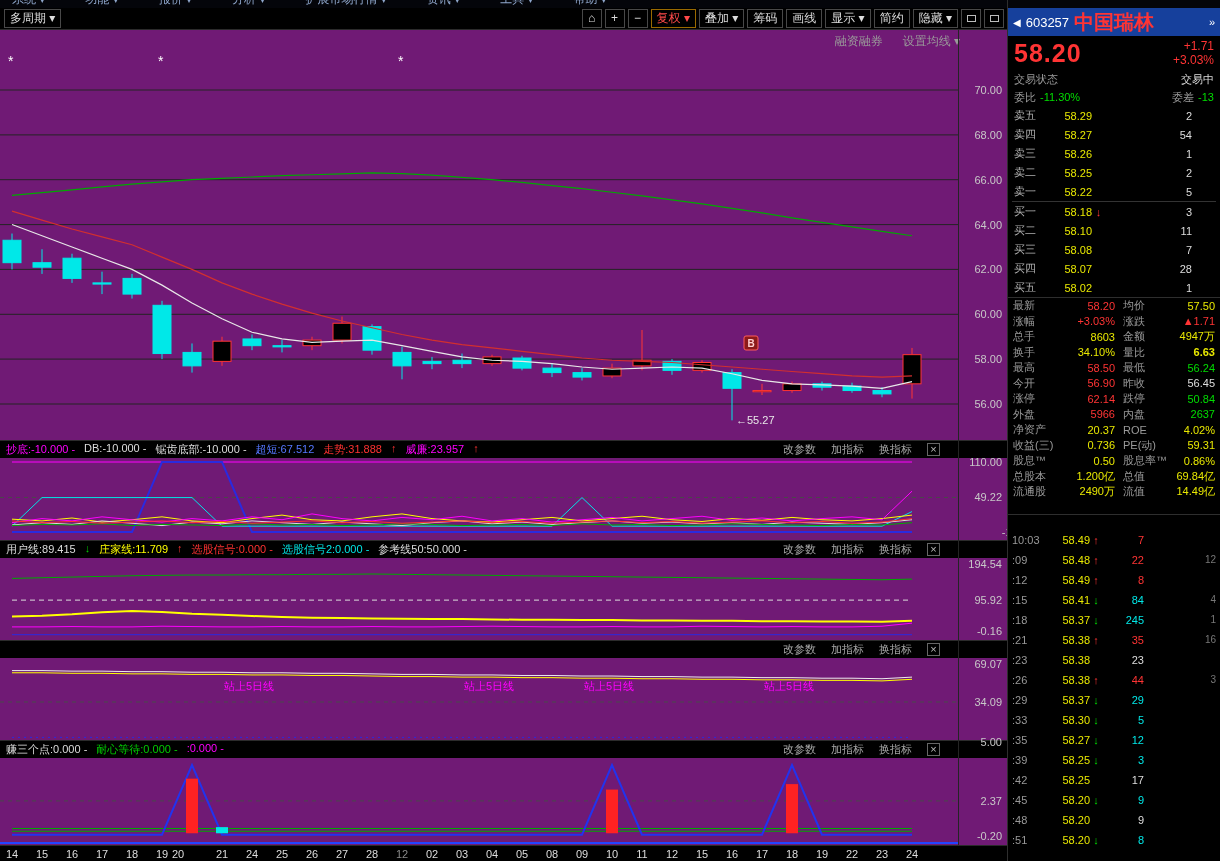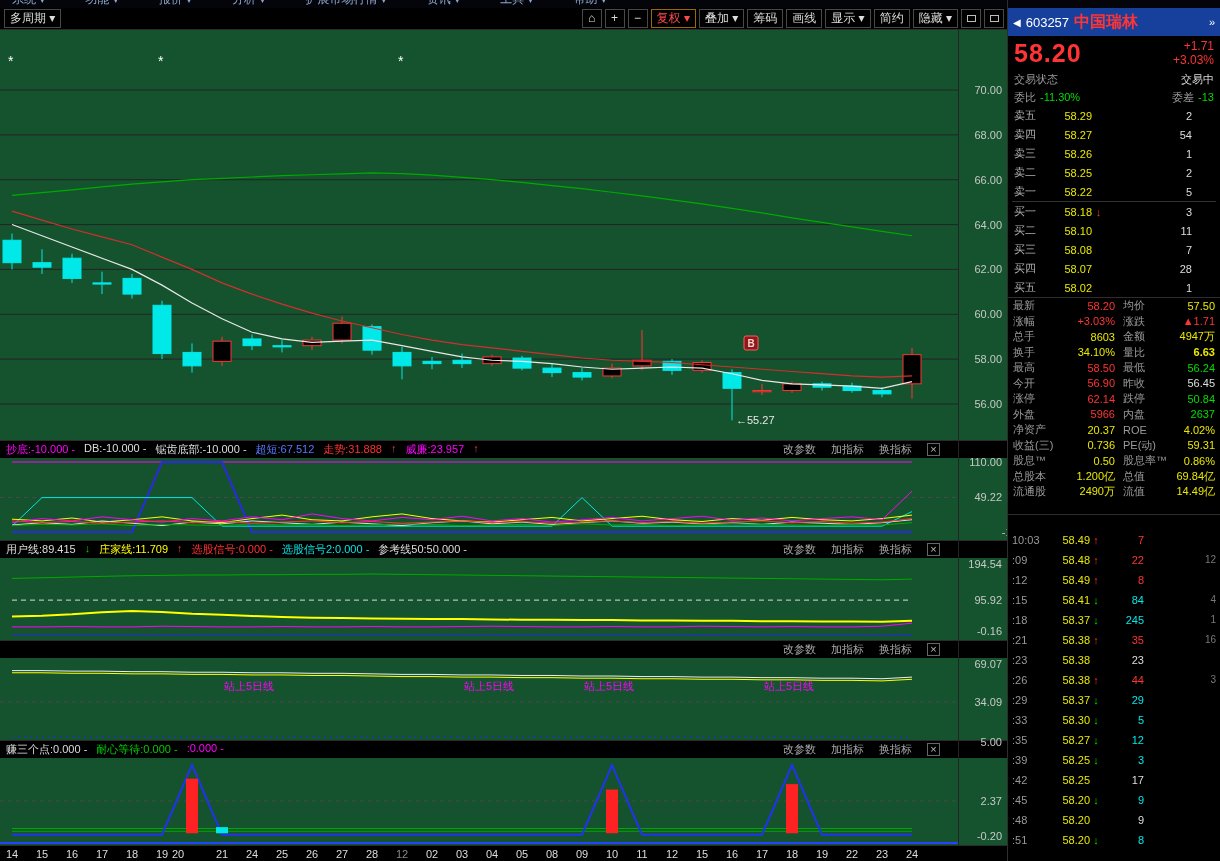--- a/index.html
+++ b/index.html
@@ -1,18 +1,18 @@
 <!DOCTYPE html>
 <html><head>
 <meta charset="utf-8">
 <style>
 *{margin:0;padding:0;box-sizing:border-box}
 html,body{background:#000}
 body{font-family:"Liberation Sans","DejaVu Sans",sans-serif;color:#ddd;font-size:12px}
-#root{position:relative;width:1220px;height:861px;background:#14532d;overflow:hidden}
+#root{position:relative;width:1220px;height:861px;background:#701a75;overflow:hidden}
 
 #top-strip{position:absolute;left:0;top:0;width:1220px;height:8px;overflow:hidden;background:#04050a}
 #top-strip-inner{display:flex;gap:40px;padding-left:12px;margin-top:-9px;font-size:12px;color:#8fa7cc;white-space:nowrap}
 
 #toolbar{position:absolute;left:0;top:8px;width:1008px;height:22px;border-bottom:1px solid #2b2b2b;display:flex;align-items:center;padding:0 4px;background:#000}
 #toolbar-right{margin-left:auto;display:flex;gap:3px;align-items:center}
 button{background:#000;border:1px solid #484848;color:#ddd;font-size:12px;height:19px;line-height:15px;padding:0 5px;font-family:inherit;cursor:pointer}
 .tb-icon{width:20px;padding:0;text-align:center}
 .tb-btn.accent{color:#ff4a4a;border-color:#9a6a00}
 .winbox{display:inline-block;width:9px;height:7px;border:1px solid #bbb;vertical-align:middle}
@@ -33,21 +33,21 @@
 .ylab{position:absolute;left:958px;width:44px;text-align:right;font-size:11px;color:#c8c8c8}
 #x-axis{position:absolute;left:0;top:845px;width:1008px;height:16px;border-top:1px solid #2b2b2b;background:#000}
 .xlab{position:absolute;top:2px;width:20px;text-align:center;font-size:11px;color:#ddd}
 .xlab.gray{color:#8a8a8a}
 #vline1{position:absolute;left:958px;top:30px;width:1px;height:815px;background:#242424}
 #vline2{position:absolute;left:1007px;top:0;width:1px;height:861px;background:#2e2e2e}
 
 #quote{position:absolute;left:1008px;top:8px;width:212px;height:853px;background:#000;font-size:11px;overflow:hidden}
 .q-header{height:28px;background:#16409c;display:flex;align-items:center;gap:5px;padding:0 5px;color:#fff}
 .q-code{font-size:13px}
-.q-name{font-size:16px;font-weight:bold;color:#ff3434}
+.q-name{font-size:20px;font-weight:bold;color:#ff3434}
 .q-next{margin-left:auto;cursor:pointer}
 .q-arrowl{cursor:pointer;font-size:10px}
 .q-price-row{height:34px;display:flex;align-items:center;padding:0 6px}
 .q-price{font-size:25px;font-weight:bold;color:#ff3434;letter-spacing:1px}
 .q-chg{margin-left:auto;text-align:right;color:#ff3434;font-size:12px;display:flex;flex-direction:column;line-height:14px}
 .q-line{height:18px;display:flex;align-items:center;padding:0 6px;gap:4px}
 .lab{color:#9a9a9a}
 .val-w{color:#ddd}
 .val-g{color:#00dd00}
 .sp{margin-left:auto}
@@ -105,20 +105,24 @@
         <button class="tb-btn">筹码</button>
         <button class="tb-btn">画线</button>
         <button class="tb-btn">显示 ▾</button>
         <button class="tb-btn">简约</button>
         <button class="tb-btn">隐藏 ▾</button>
         <button class="tb-icon win"><span class="winbox"></span></button>
         <button class="tb-icon win"><span class="winbox"></span></button>
       </div>
   </div>
 
+  <div id="chart-links">
+      <span>融资融券</span>
+      <span>设置均线 ▾</span>
+    </div>
 
   <svg id="main-svg" width="1008" height="410">
       <line x1="0" y1="60" x2="958" y2="60" stroke="#242424" stroke-width="1"></line>
       <line x1="0" y1="104.9" x2="958" y2="104.9" stroke="#242424" stroke-width="1"></line>
       <line x1="0" y1="149.7" x2="958" y2="149.7" stroke="#242424" stroke-width="1"></line>
       <line x1="0" y1="194.6" x2="958" y2="194.6" stroke="#242424" stroke-width="1"></line>
       <line x1="0" y1="239.39999999999998" x2="958" y2="239.39999999999998" stroke="#242424" stroke-width="1"></line>
       <line x1="0" y1="284.3" x2="958" y2="284.3" stroke="#242424" stroke-width="1"></line>
       <line x1="0" y1="329.1" x2="958" y2="329.1" stroke="#242424" stroke-width="1"></line>
       <line x1="0" y1="374" x2="958" y2="374" stroke="#242424" stroke-width="1"></line>

